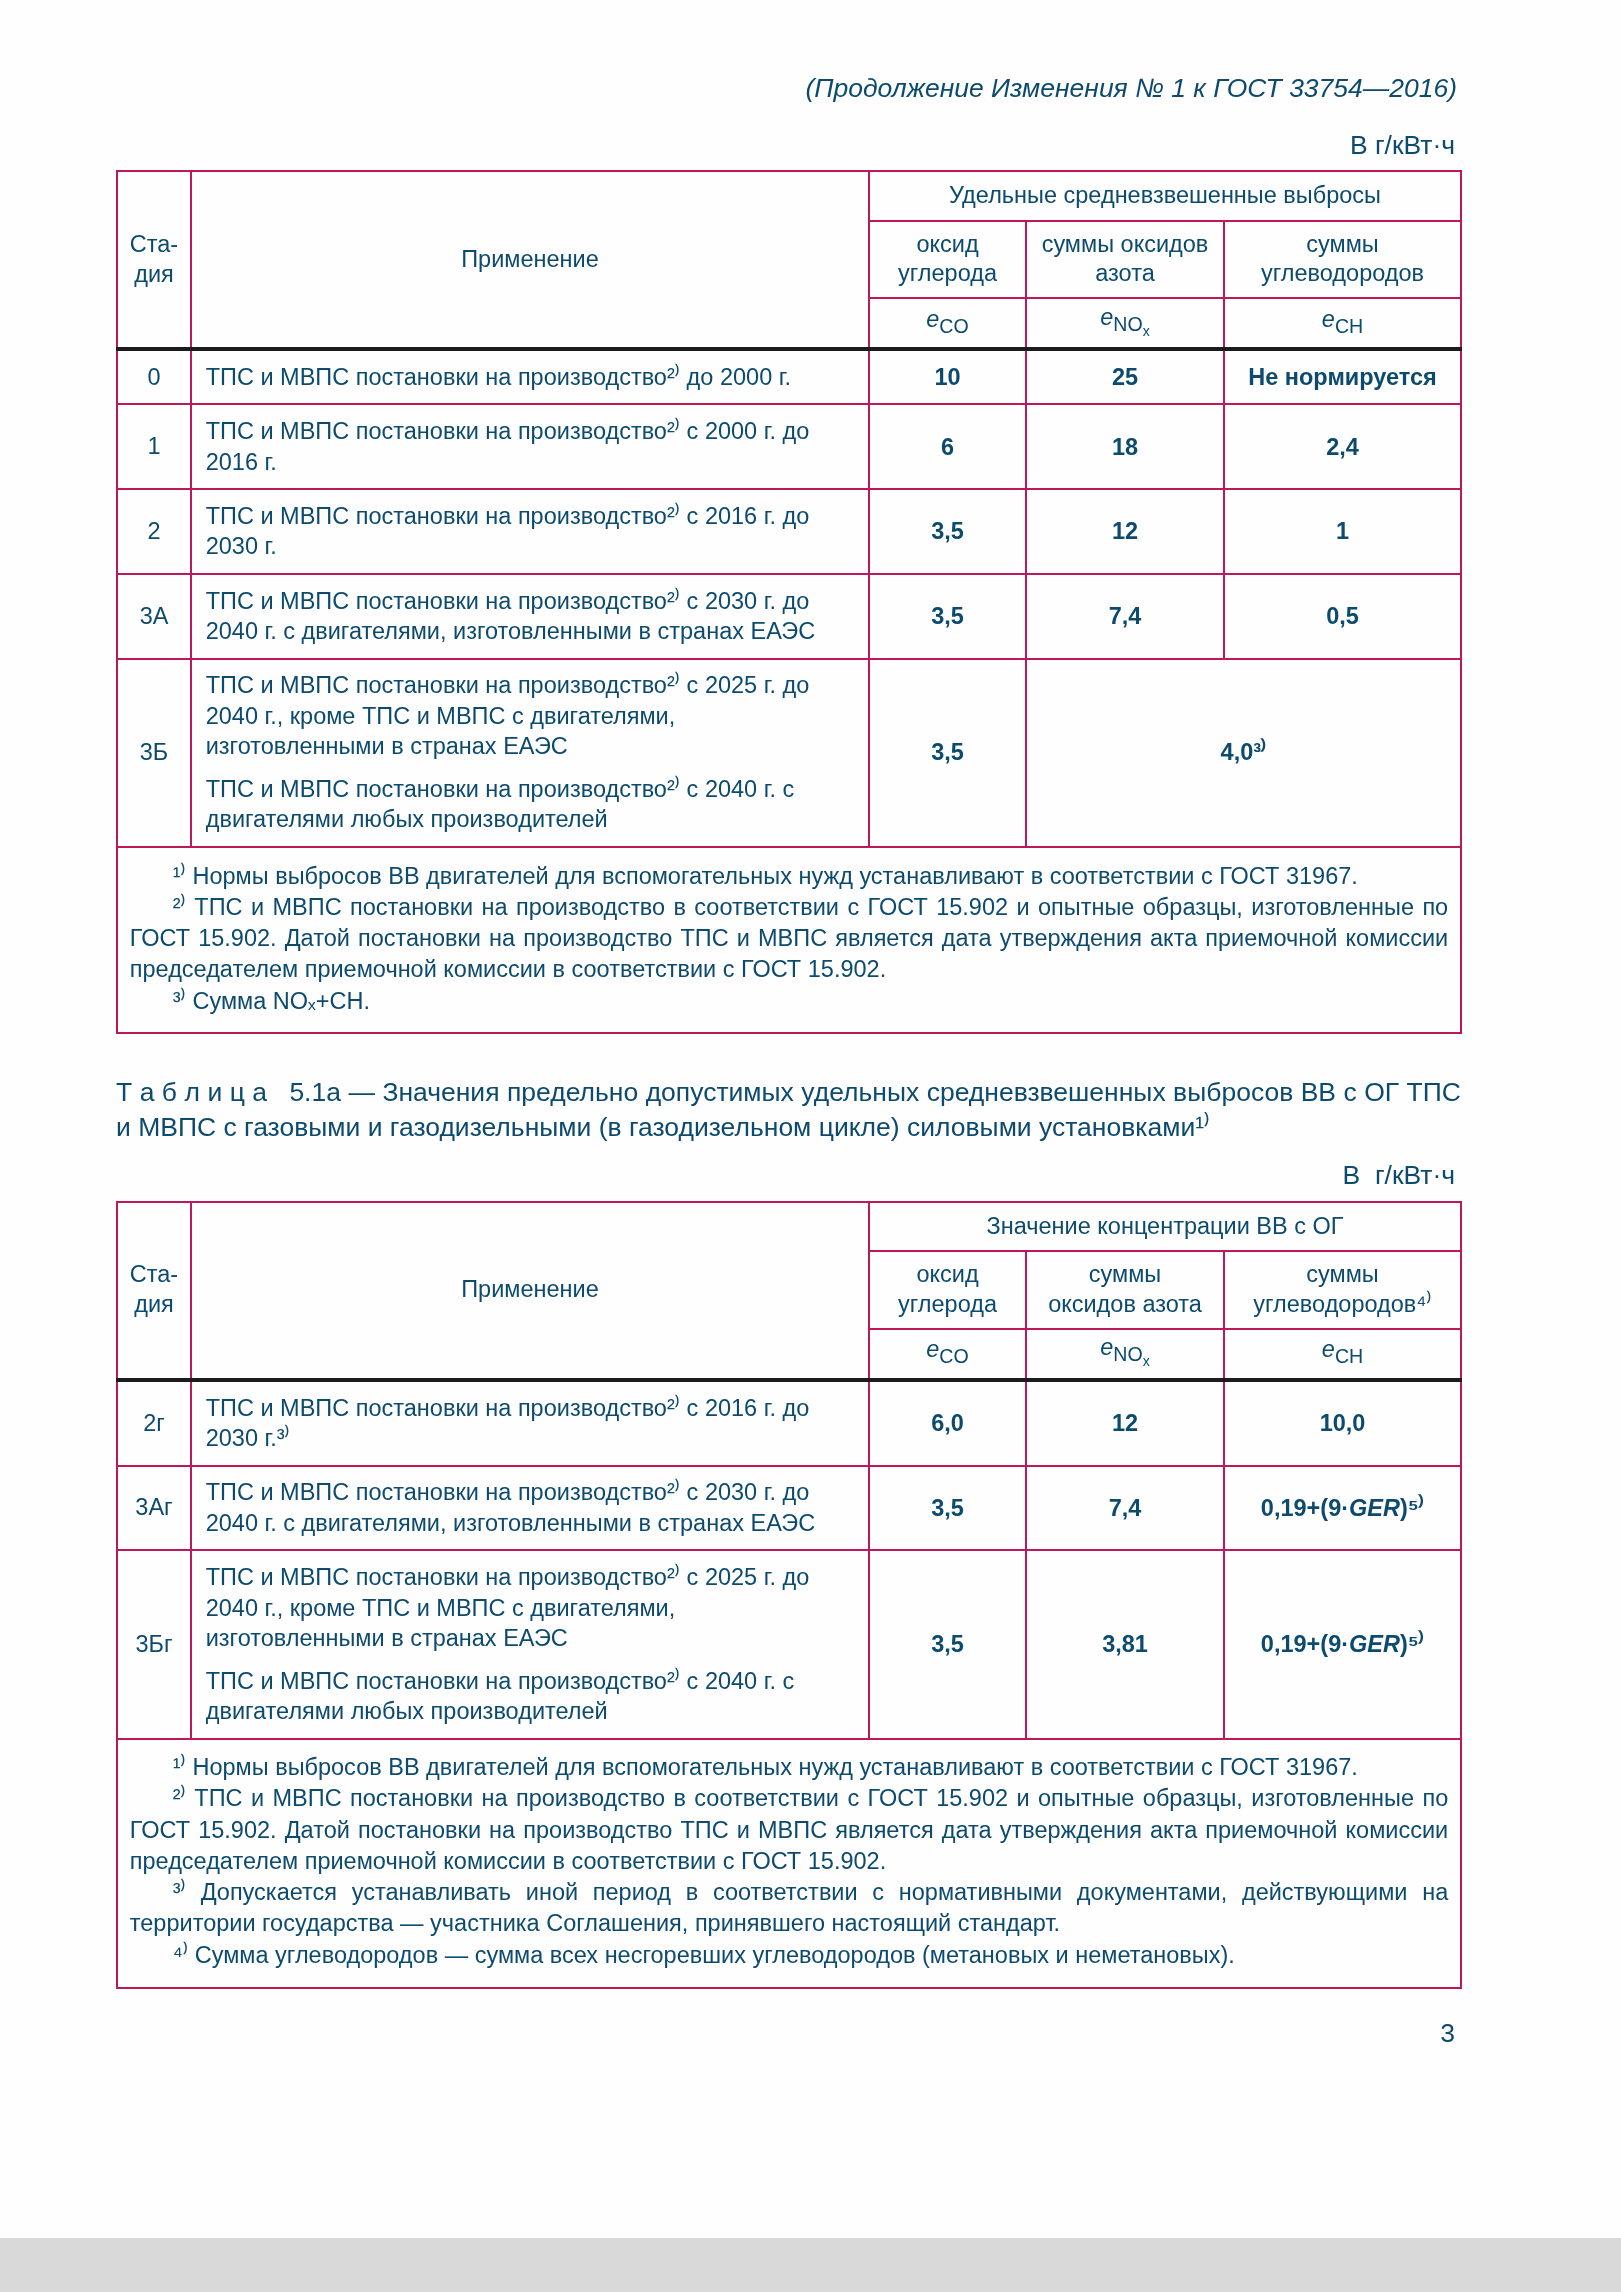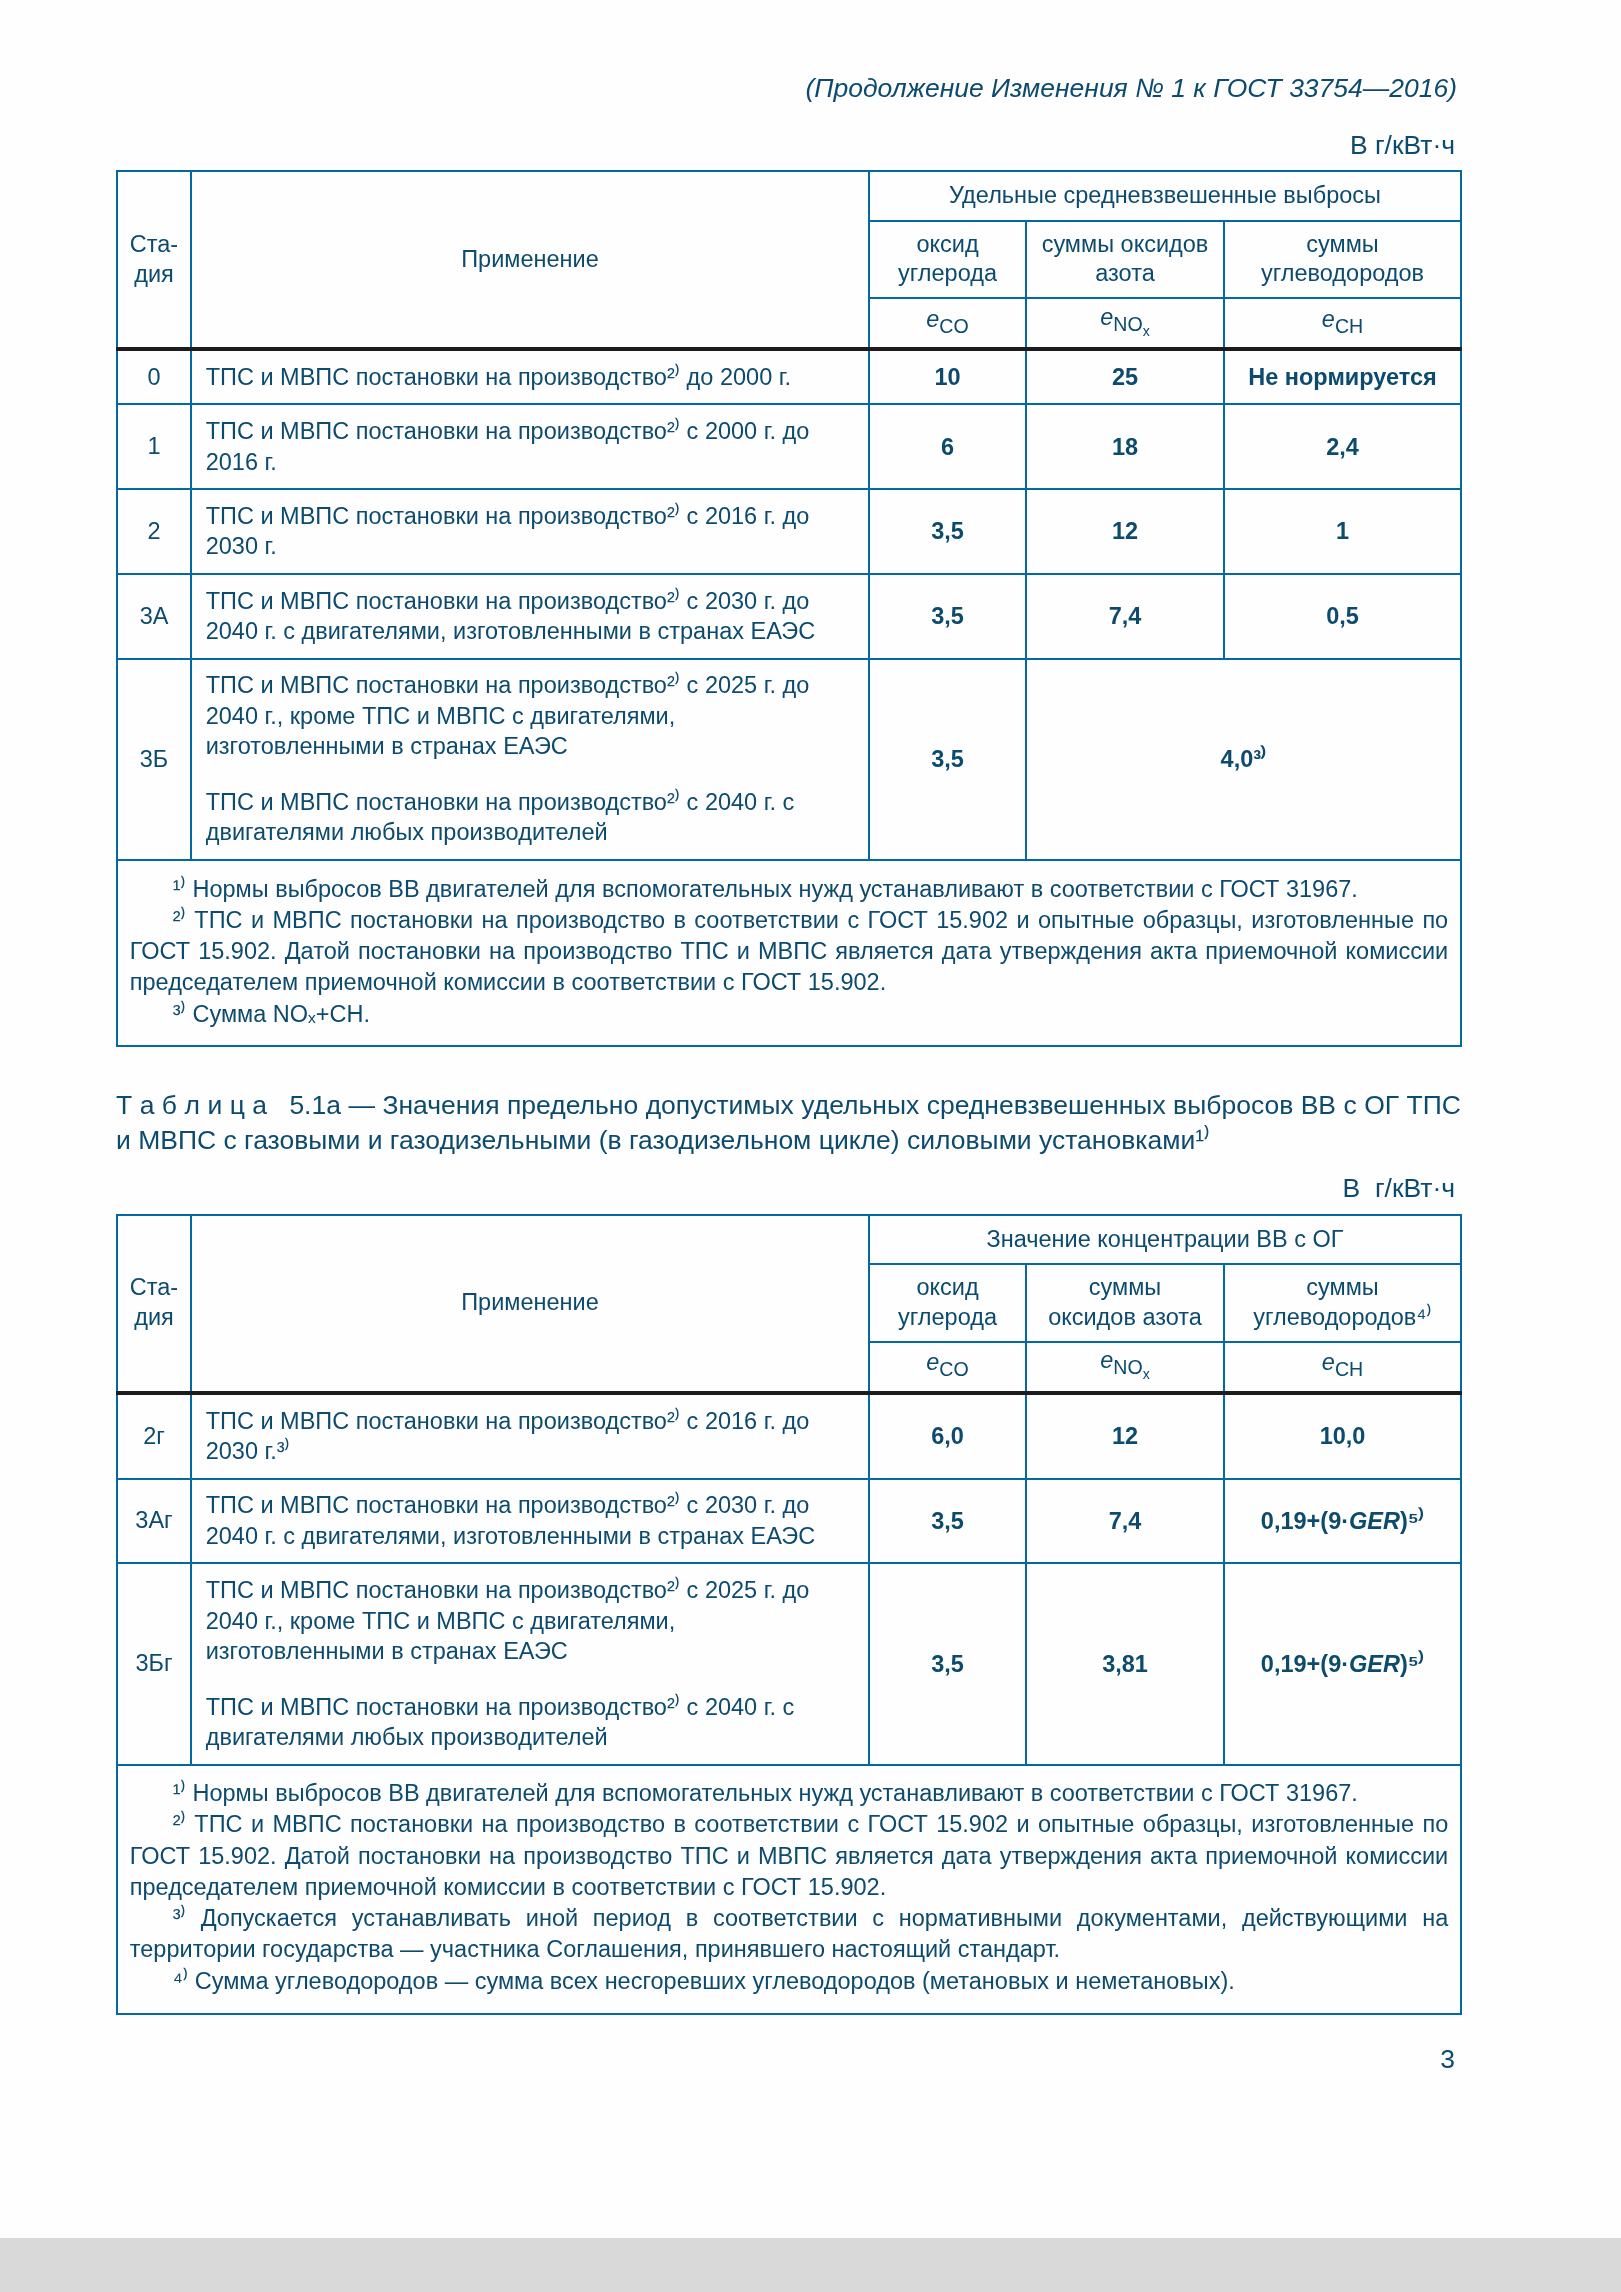--- a/index.html
+++ b/index.html
@@ -46,39 +46,39 @@
     white-space: pre;
   }
   table.gost-table {
     width: 100%;
     table-layout: fixed;
     border-collapse: collapse;
     border: 2.9px solid #1c1c1c;
     font-size: 23.5px;
   }
   .gost-table th, .gost-table td {
-    border: 2px solid #0369a1;
+    border: 2px solid #be185d;
     vertical-align: middle;
   }
   .gost-table th {
     font-weight: normal;
     text-align: center;
     padding: 7.8px 9.8px;
     font-size: 23.5px;
     line-height: 1.27;
   }
   .gost-table th.group-h { padding: 8.8px 9.8px; }
   .gost-table tr.sym-row th { padding: 3.9px 9.8px 6.9px; }
   .gost-table tr.sym-row th, .gost-table th.span-h { border-bottom: 4.9px solid #1c1c1c; }
   .subsub { font-size: 0.72em; vertical-align: -0.35em; }
   .pre { white-space: pre-line; }
   td.stage { text-align: center; padding: 9.8px 5.9px; }
   td.app { text-align: left; padding: 10.8px 13.7px; line-height: 1.3; }
   td.app p { margin: 0; }
-  td.app p.app-p2 { margin-top: 25px; }
+  td.app p.app-p2 { margin-top: 12px; }
   td.val { text-align: center; padding: 10.8px 7.8px; line-height: 1.3; font-weight: bold; }
   td.footnotes {
     padding: 12.7px 11.8px 15.7px 11.8px;
     font-size: 23.5px;
     line-height: 1.33;
   }
   .footnote {
     margin: 0;
     text-indent: 43px;
     text-align: justify;

